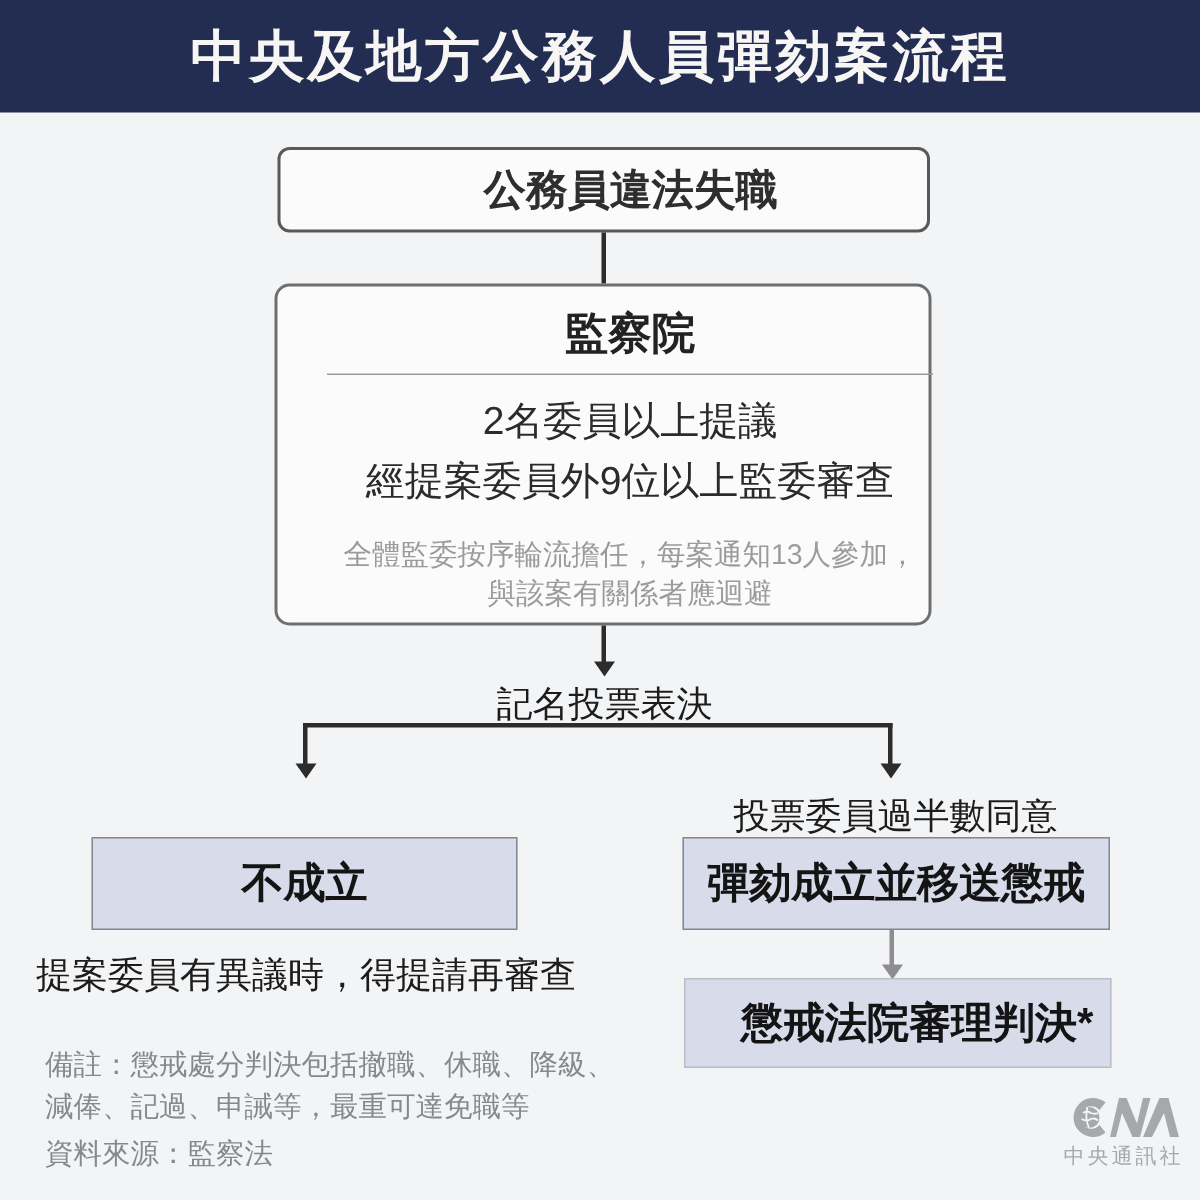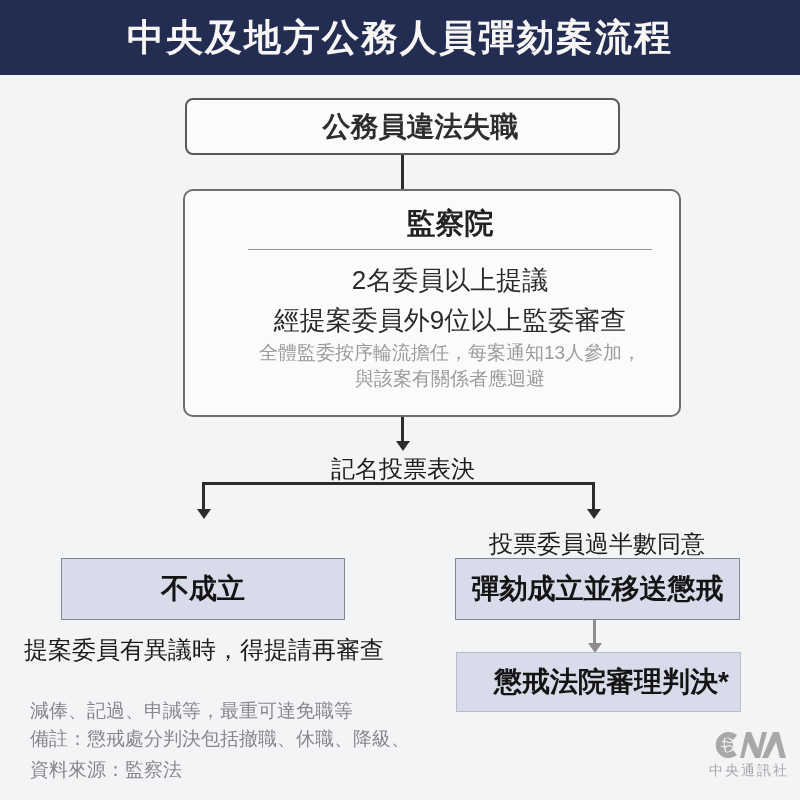--- a/index.html
+++ b/index.html
@@ -40,34 +40,34 @@
   .white-box {
     background: #fbfbfb;
     border: 2px solid #595959;
     border-radius: 8px;
   }
   .start-box {
     left: 185px; top: 98px; width: 435px; height: 57px;
   }
   .start-box .t { font-size: 28px; font-weight: 700; color: #2e2e2e; }
   .org-box {
-    left: 183px; top: 189px; width: 498px; height: 228px;
+    left: 183px; top: 189px; width: 438px; height: 228px;
     border-radius: 10px;
     border-color: #6e6e6e;
     justify-content: flex-start;
     padding-top: 12px;
   }
   .org-title { font-size: 29px; font-weight: 700; color: #222; line-height: 40px; }
   .org-divider {
     width: 404px; height: 0;
     border-top: 1px solid #9a9a9a;
     margin: 6px 0 10px 0;
   }
   .org-line { font-size: 26px; font-weight: 500; color: #2b2b2b; line-height: 40px; }
-  .org-note { font-size: 19px; font-weight: 400; color: #9b9b9b; line-height: 26px; }
+  .org-note { font-size: 19px; font-weight: 400; color: #9b9b9b; line-height: 26px; margin-top: 18px; }
   
   .vline { position: absolute; background: #2c2c2c; }
   .hline { position: absolute; background: #2c2c2c; }
   .arrowhead {
     position: absolute; width: 0; height: 0;
     border-left: 7px solid transparent;
     border-right: 7px solid transparent;
     border-top: 10px solid #2c2c2c;
   }
   .gray .vline-part { background: #8d8d8f; }
@@ -158,22 +158,22 @@
   <div class="gray">
     <div class="vline vline-part" style="left:593px; top:620px; width:3px; height:24px;"></div>
     <div class="arrowhead gray-head" style="left:588px; top:643px;"></div>
   </div>
 
   <div class="result-box bordered-light" style="left:456px; top:652px; width:285px; height:60px;padding-left:26px;">
     <div class="t">懲戒法院審理判決*</div>
   </div>
 
   <div class="footnote" style="top:697px;">
+    <div>備註：懲戒處分判決包括撤職、休職、降級、</div>
     <div>減俸、記過、申誡等，最重可達免職等</div>
-    <div>備註：懲戒處分判決包括撤職、休職、降級、</div>
   </div>
   <div class="footnote" style="top:756px;">資料來源：監察法</div>
 
   <div class="cna">
     <svg width="78" height="32" viewBox="0 0 78 32">
 
       <path d="M 27 6 A 13 13 0 1 0 27 26 L 23 21 A 7.5 7.5 0 1 1 23 11 Z" fill="#a7a8aa"></path>
 
       <circle cx="16" cy="16" r="7" fill="#a7a8aa"></circle>
       <path d="M 12 13 q 3 -2 5 0 q 3 1 5 0 M 11 17 q 4 2 6 0 q 3 -1 5 1 M 15 9 q -2 7 1 14" stroke="#f3f4f6" stroke-width="1.2" fill="none"></path>

